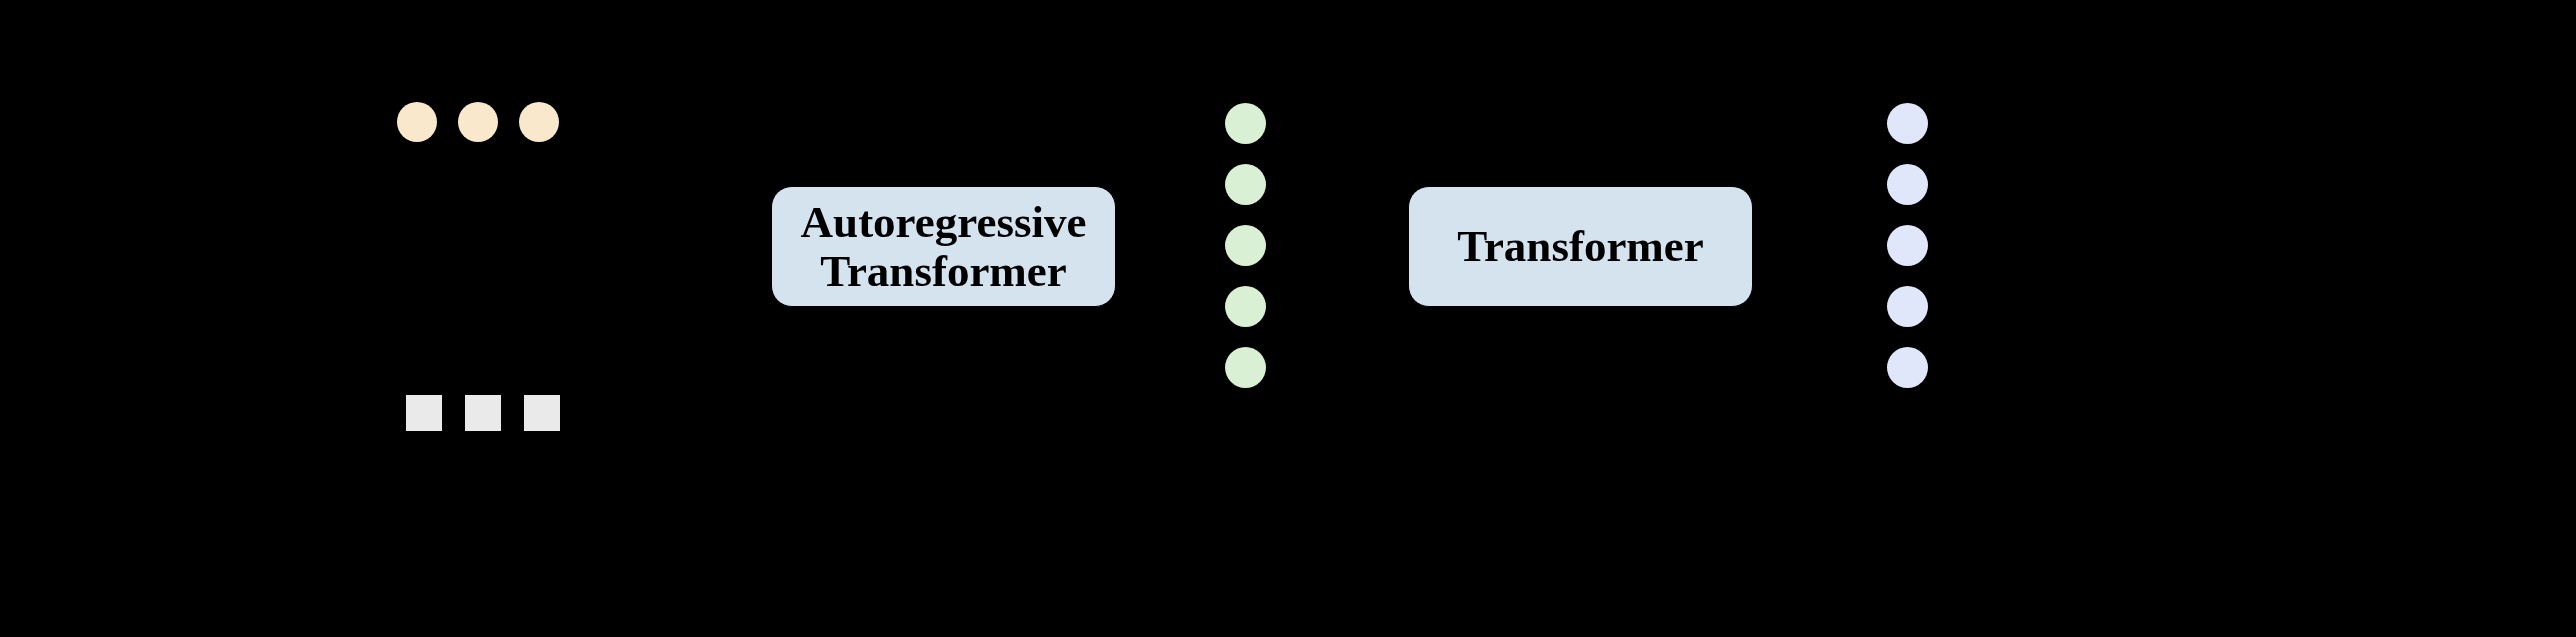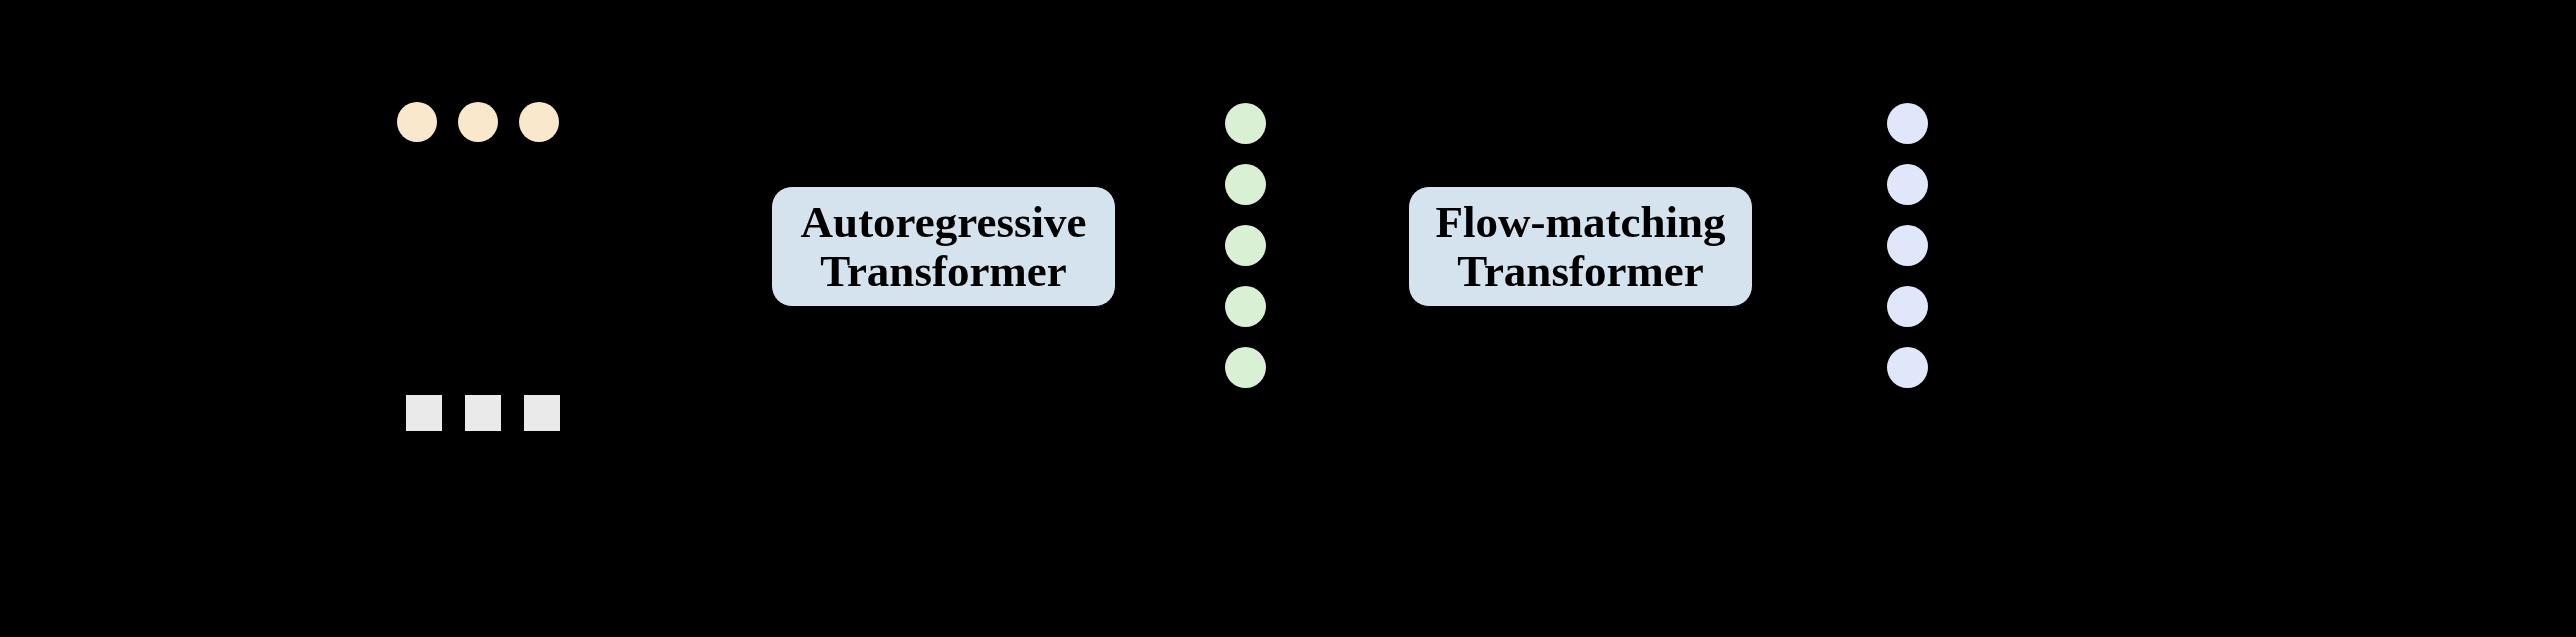--- a/index.html
+++ b/index.html
@@ -92,21 +92,20 @@
 
   <div class="group col green-col">
       <div class="tok ci" style="background: rgb(217, 240, 212);"></div>
       <div class="tok ci" style="background: rgb(217, 240, 212);"></div>
       <div class="tok ci" style="background: rgb(217, 240, 212);"></div>
       <div class="tok ci" style="background: rgb(217, 240, 212);"></div>
       <div class="tok ci" style="background: rgb(217, 240, 212);"></div>
     </div>
 
   <div class="block fm-box">
-    <span class="line">Flow-matching</span>
     <span class="line">Transformer</span>
   </div>
 
   <div class="group col lavender-col">
       <div class="tok ci" style="background: rgb(225, 231, 250);"></div>
       <div class="tok ci" style="background: rgb(225, 231, 250);"></div>
       <div class="tok ci" style="background: rgb(225, 231, 250);"></div>
       <div class="tok ci" style="background: rgb(225, 231, 250);"></div>
       <div class="tok ci" style="background: rgb(225, 231, 250);"></div>
     </div>

